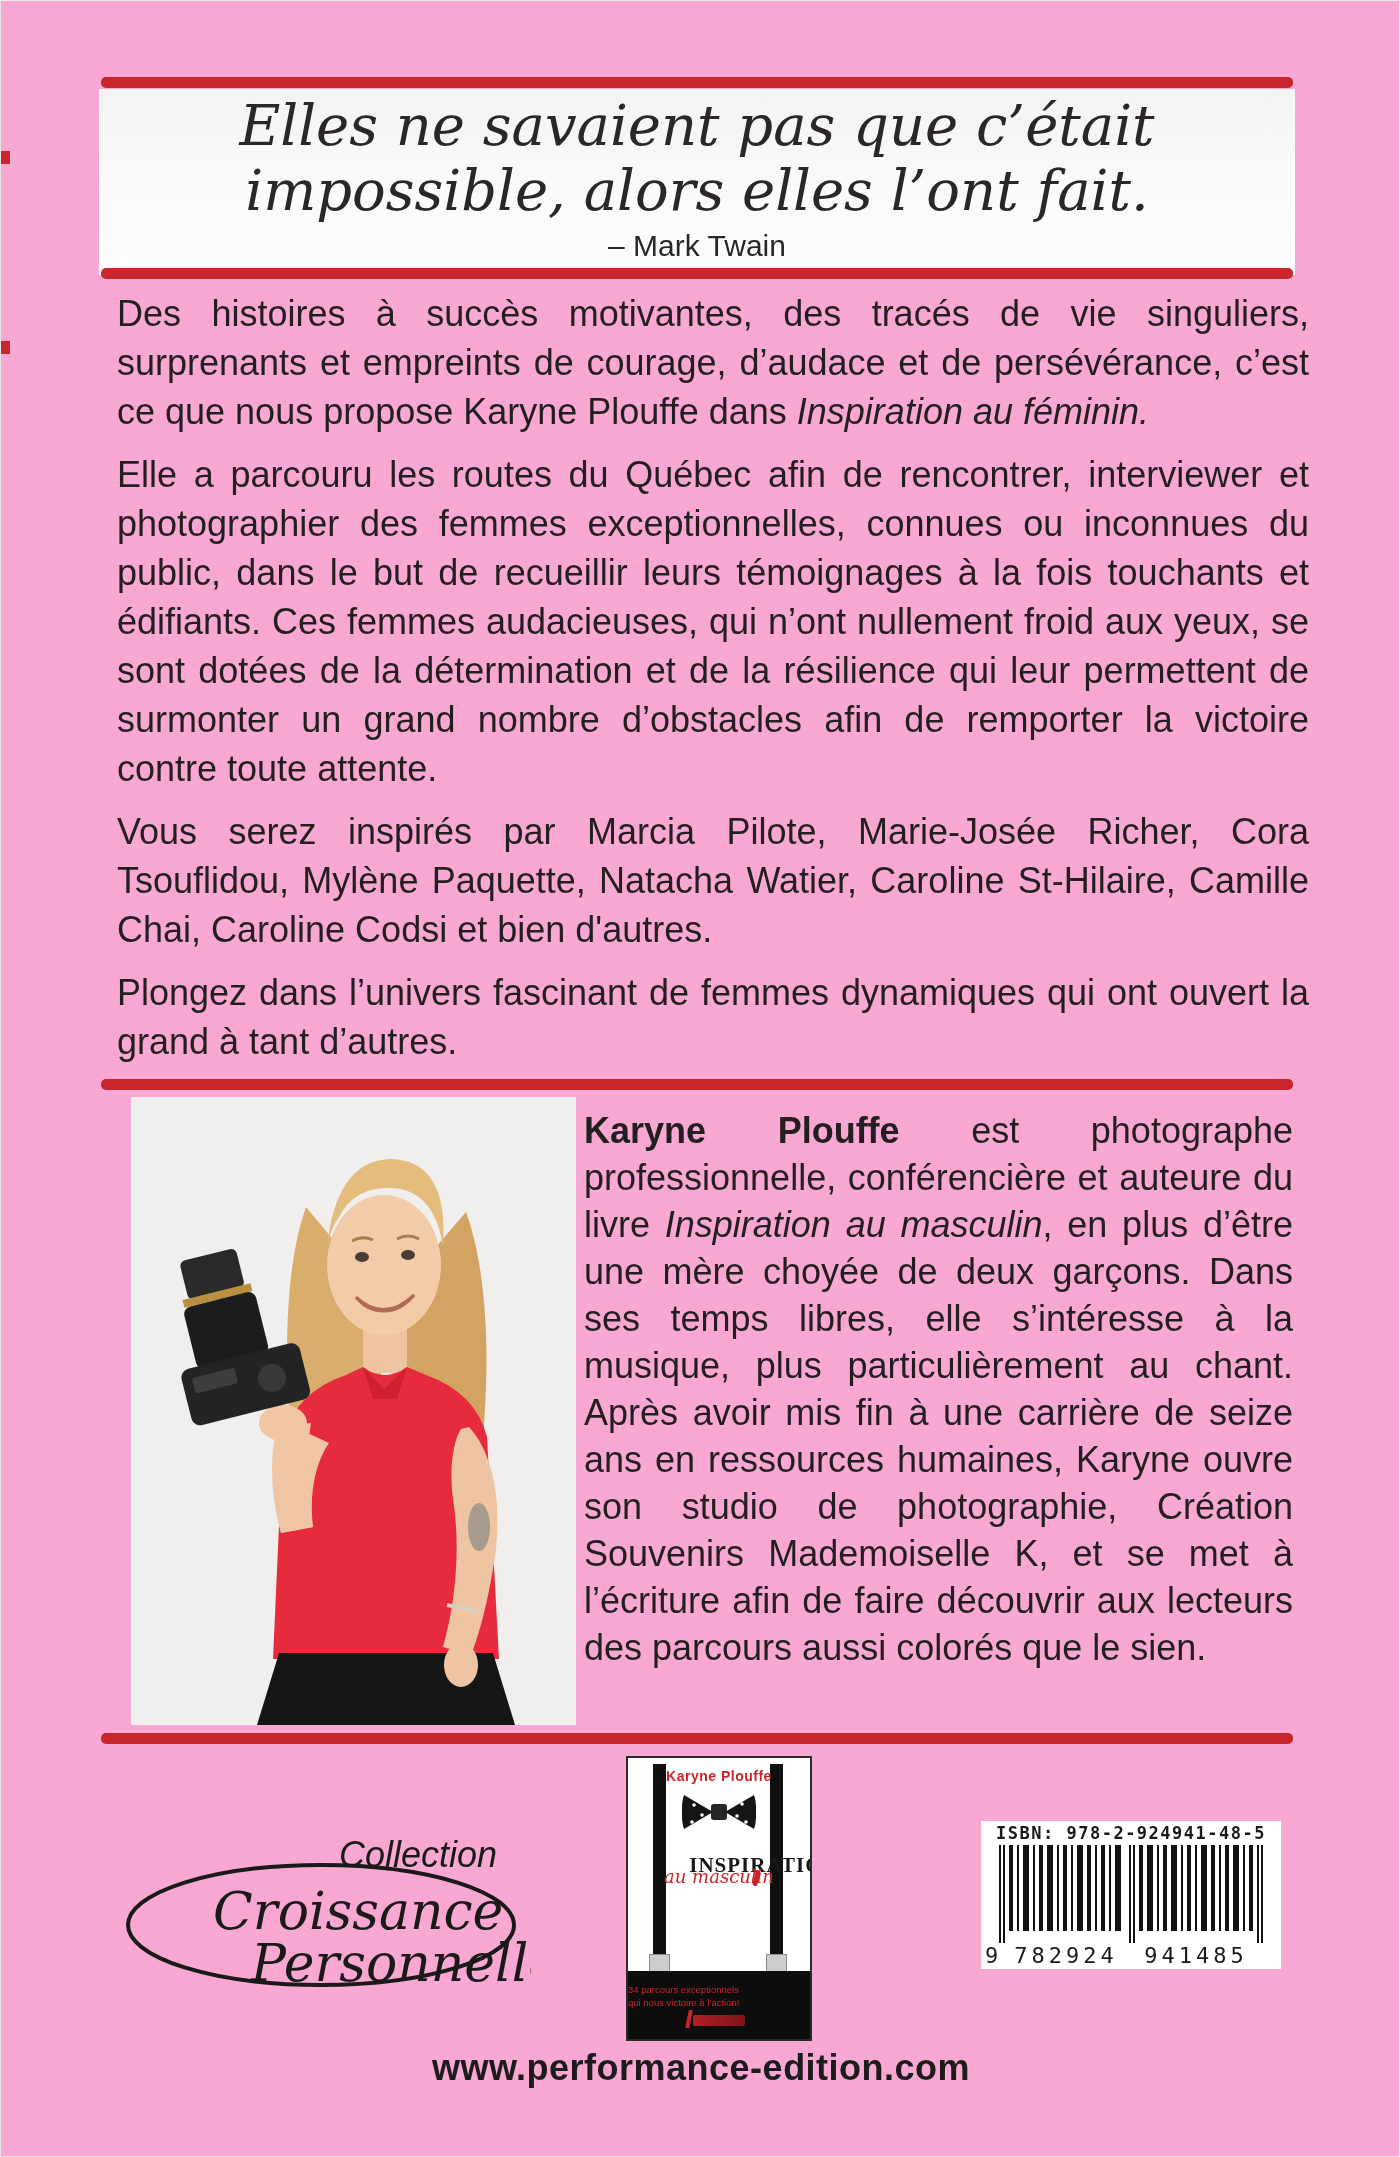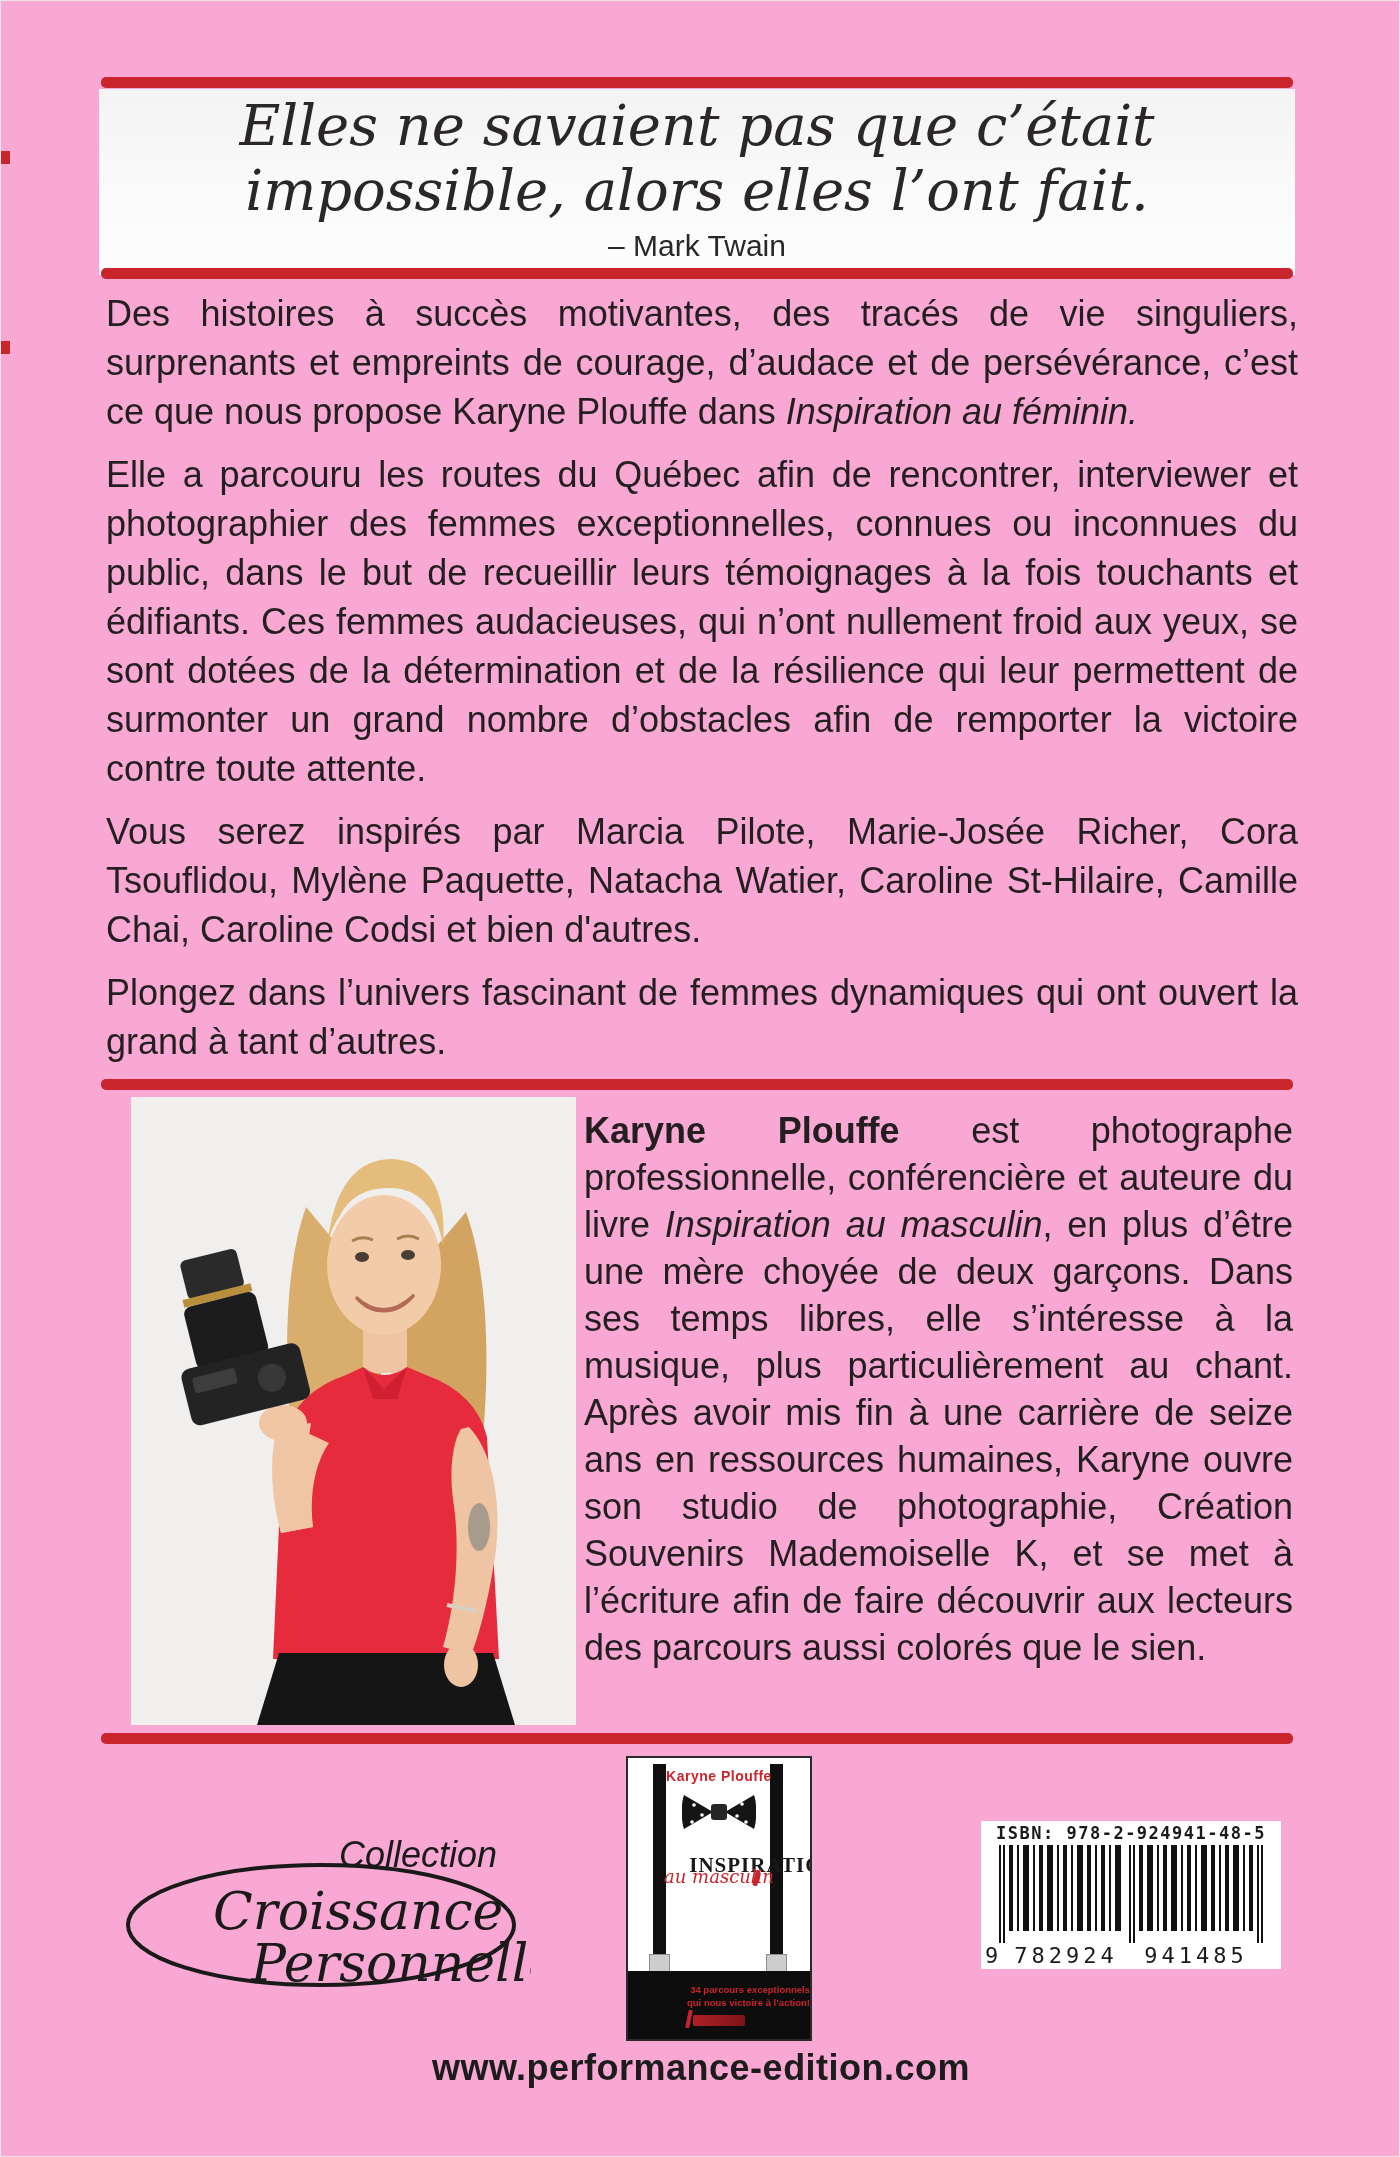--- a/index.html
+++ b/index.html
@@ -10,21 +10,21 @@
     font-family:"Liberation Sans",sans-serif;color:#231f20;
   }
   .rule{position:absolute;left:100px;width:1192px;height:11px;background:#c9252c;border-radius:5px;}
   .bleed{position:absolute;left:0;width:9px;height:13px;background:#c9252c;}
   .quote-bg{position:absolute;left:98px;top:88px;width:1196px;height:186px;
     background:linear-gradient(180deg,#f4f3f3 0%,#fafafa 55%,#fdfdfd 100%);}
   .quote{position:absolute;left:100px;top:92px;width:1192px;text-align:center;
     font-family:"DejaVu Serif",serif;font-style:italic;font-size:56px;line-height:65px;color:#2b2727;}
   .attribution{position:absolute;left:100px;top:228px;width:1192px;text-align:center;
     font-size:30px;color:#2b2727;}
-  .body-copy{position:absolute;left:105px;top:288px;width:1192px;
+  .body-copy{position:absolute;left:116px;top:288px;width:1192px;
     font-size:36px;line-height:49px;text-align:justify;}
   .body-copy p{margin:0 0 14px 0;}
   .photo-wrap{position:absolute;left:130px;top:1096px;width:445px;height:628px;background:#f1efee;}
   .bio{position:absolute;left:583px;top:1106px;width:709px;
     font-size:36px;line-height:47px;text-align:justify;}
   .logo-wrap{position:absolute;left:120px;top:1822px;width:410px;height:185px;}
   .cover{position:absolute;left:625px;top:1755px;width:186px;height:285px;background:#ffffff;
     border:2px solid #2a2a2a;box-sizing:border-box;overflow:hidden;}
   .strap{position:absolute;top:6px;width:13px;height:226px;background:#101010;}
   .strap.l{left:25px;} .strap.r{left:142px;}
@@ -32,21 +32,21 @@
   .clip.l{left:21px;top:196px;} .clip.r{left:138px;top:196px;}
   .cover-author{position:absolute;top:10px;left:0;width:100%;text-align:center;
     color:#c9252c;font-weight:bold;font-size:14px;letter-spacing:.5px;}
   .cover-bowtie{position:absolute;top:33px;left:50%;transform:translateX(-50%);}
   .cover-title{position:absolute;top:95px;left:0;width:100%;text-align:center;
     font-family:"Liberation Serif",serif;font-weight:bold;font-size:21px;letter-spacing:1px;color:#181818;margin-left:45px;}
   .tie-accent{position:absolute;top:112px;left:126px;width:5px;height:16px;background:#c9252c;transform:rotate(14deg);border-radius:2px;}
   .cover-subtitle{position:absolute;top:108px;left:0;width:100%;text-align:center;
     font-family:"DejaVu Serif",serif;font-style:italic;font-size:18px;color:#c9252c;}
   .cover-band{position:absolute;left:0;bottom:0;width:100%;height:68px;background:#0d0d0d;}
-  .cover-tag{position:absolute;left:0;width:100%;text-align:right;color:#c9252c;font-weight:bold;font-size:9.5px;line-height:13px;}
+  .cover-tag{position:absolute;left:0;width:100%;text-align:left;color:#c9252c;font-weight:normal;font-size:9.5px;line-height:13px;}
   .tag1{top:12px;} .tag2{top:25px;}
   .pub-mark{position:absolute;left:50%;top:44px;transform:translateX(-50%);width:52px;height:11px;
     background:linear-gradient(90deg,#b02025,#7d1418);border-radius:2px;}
   .pub-mark:before{content:"";position:absolute;left:-6px;top:-5px;width:4px;height:18px;background:#c9252c;transform:rotate(12deg);}
   .barcode-wrap{position:absolute;left:980px;top:1820px;width:300px;height:148px;background:#fff;}
   .website{position:absolute;left:0;top:2046px;width:1400px;text-align:center;
     font-size:36px;font-weight:bold;color:#1c1c1c;letter-spacing:.5px;}
   i{font-style:italic;} b{font-weight:bold;}
 </style>
 </head>

